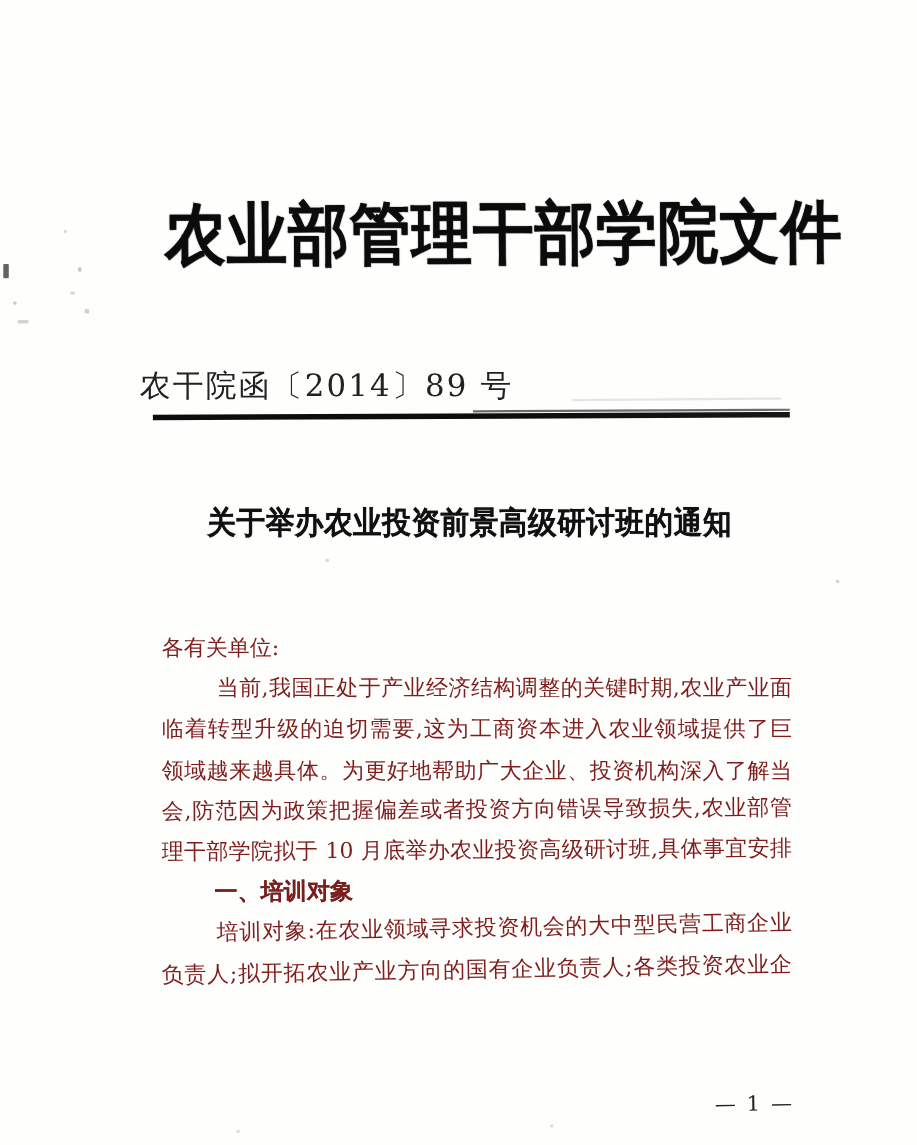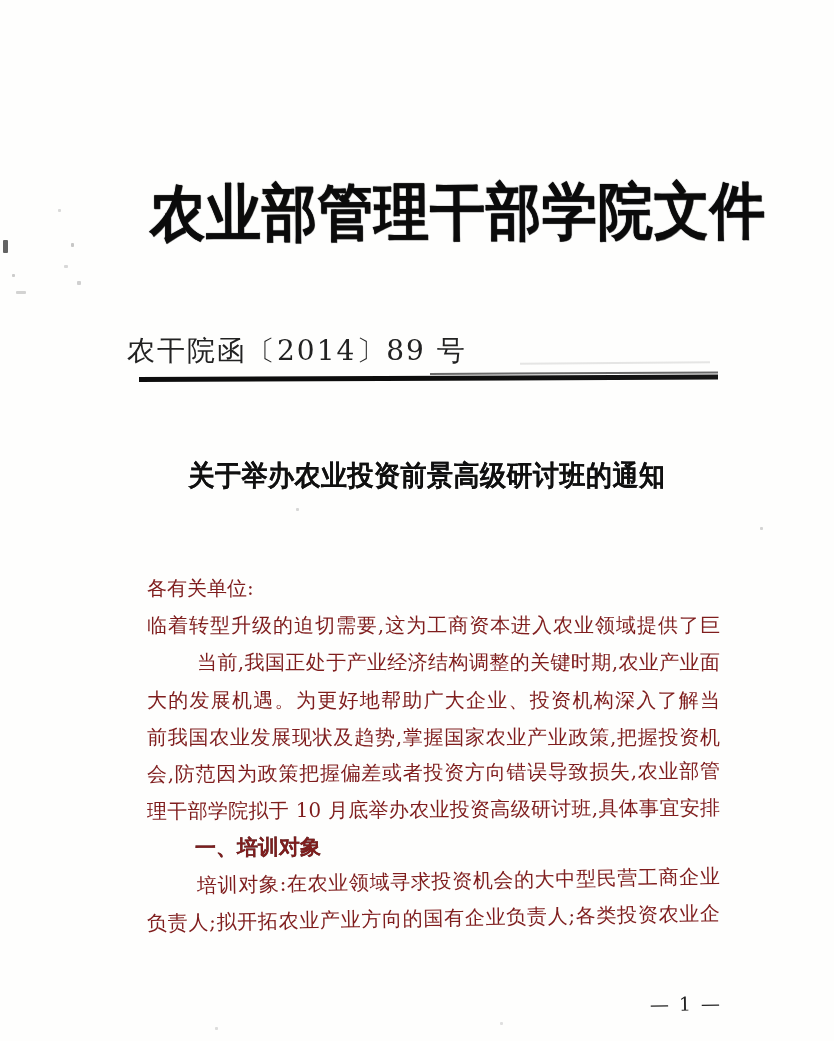--- a/index.html
+++ b/index.html
@@ -153,24 +153,23 @@
   <div class="docnum">农干院函〔2014〕89 号</div>
 
   <div class="smudge"></div>
   <div class="rule"></div>
   <div class="rule-shadow"></div>
 
   <div class="subject">关于举办农业投资前景高级研讨班的通知</div>
 
   <div class="bodyblock">
     <div class="ln">各有关单位:</div>
+    <div class="ln j ind">当前,我国正处于产业经济结构调整的关键时期,农业产业面</div>
     <div class="ln j">临着转型升级的迫切需要,这为工商资本进入农业领域提供了巨</div>
-    <div class="ln j ind">当前,我国正处于产业经济结构调整的关键时期,农业产业面</div>
-    <div class="ln j">大的发展机遇。为更好地帮助广大企业、投资机构深入了解当</div>
-    <div class="ln j">前我国农业发展现状及趋势,掌握国家农业产业政策,把握投资机</div>
+    <div class="ln j">领域越来越具体。为更好地帮助广大企业、投资机构深入了解当</div>
     <div class="ln j tl1">会,防范因为政策把握偏差或者投资方向错误导致损失,农业部管</div>
     <div class="ln j tl1">理干部学院拟于 10 月底举办农业投资高级研讨班,具体事宜安排</div>
     <div class="ln heading tl1">一、培训对象</div>
     <div class="ln j ind tl2">培训对象:在农业领域寻求投资机会的大中型民营工商企业</div>
     <div class="ln j tl2">负责人;拟开拓农业产业方向的国有企业负责人;各类投资农业企</div>
   </div>
 
   <div class="pagenum">— 1 —</div>
 
   <div class="speck" style="left:3px;top:240px;width:5px;height:13px;background:#3c3c3c;opacity:.8;"></div>

